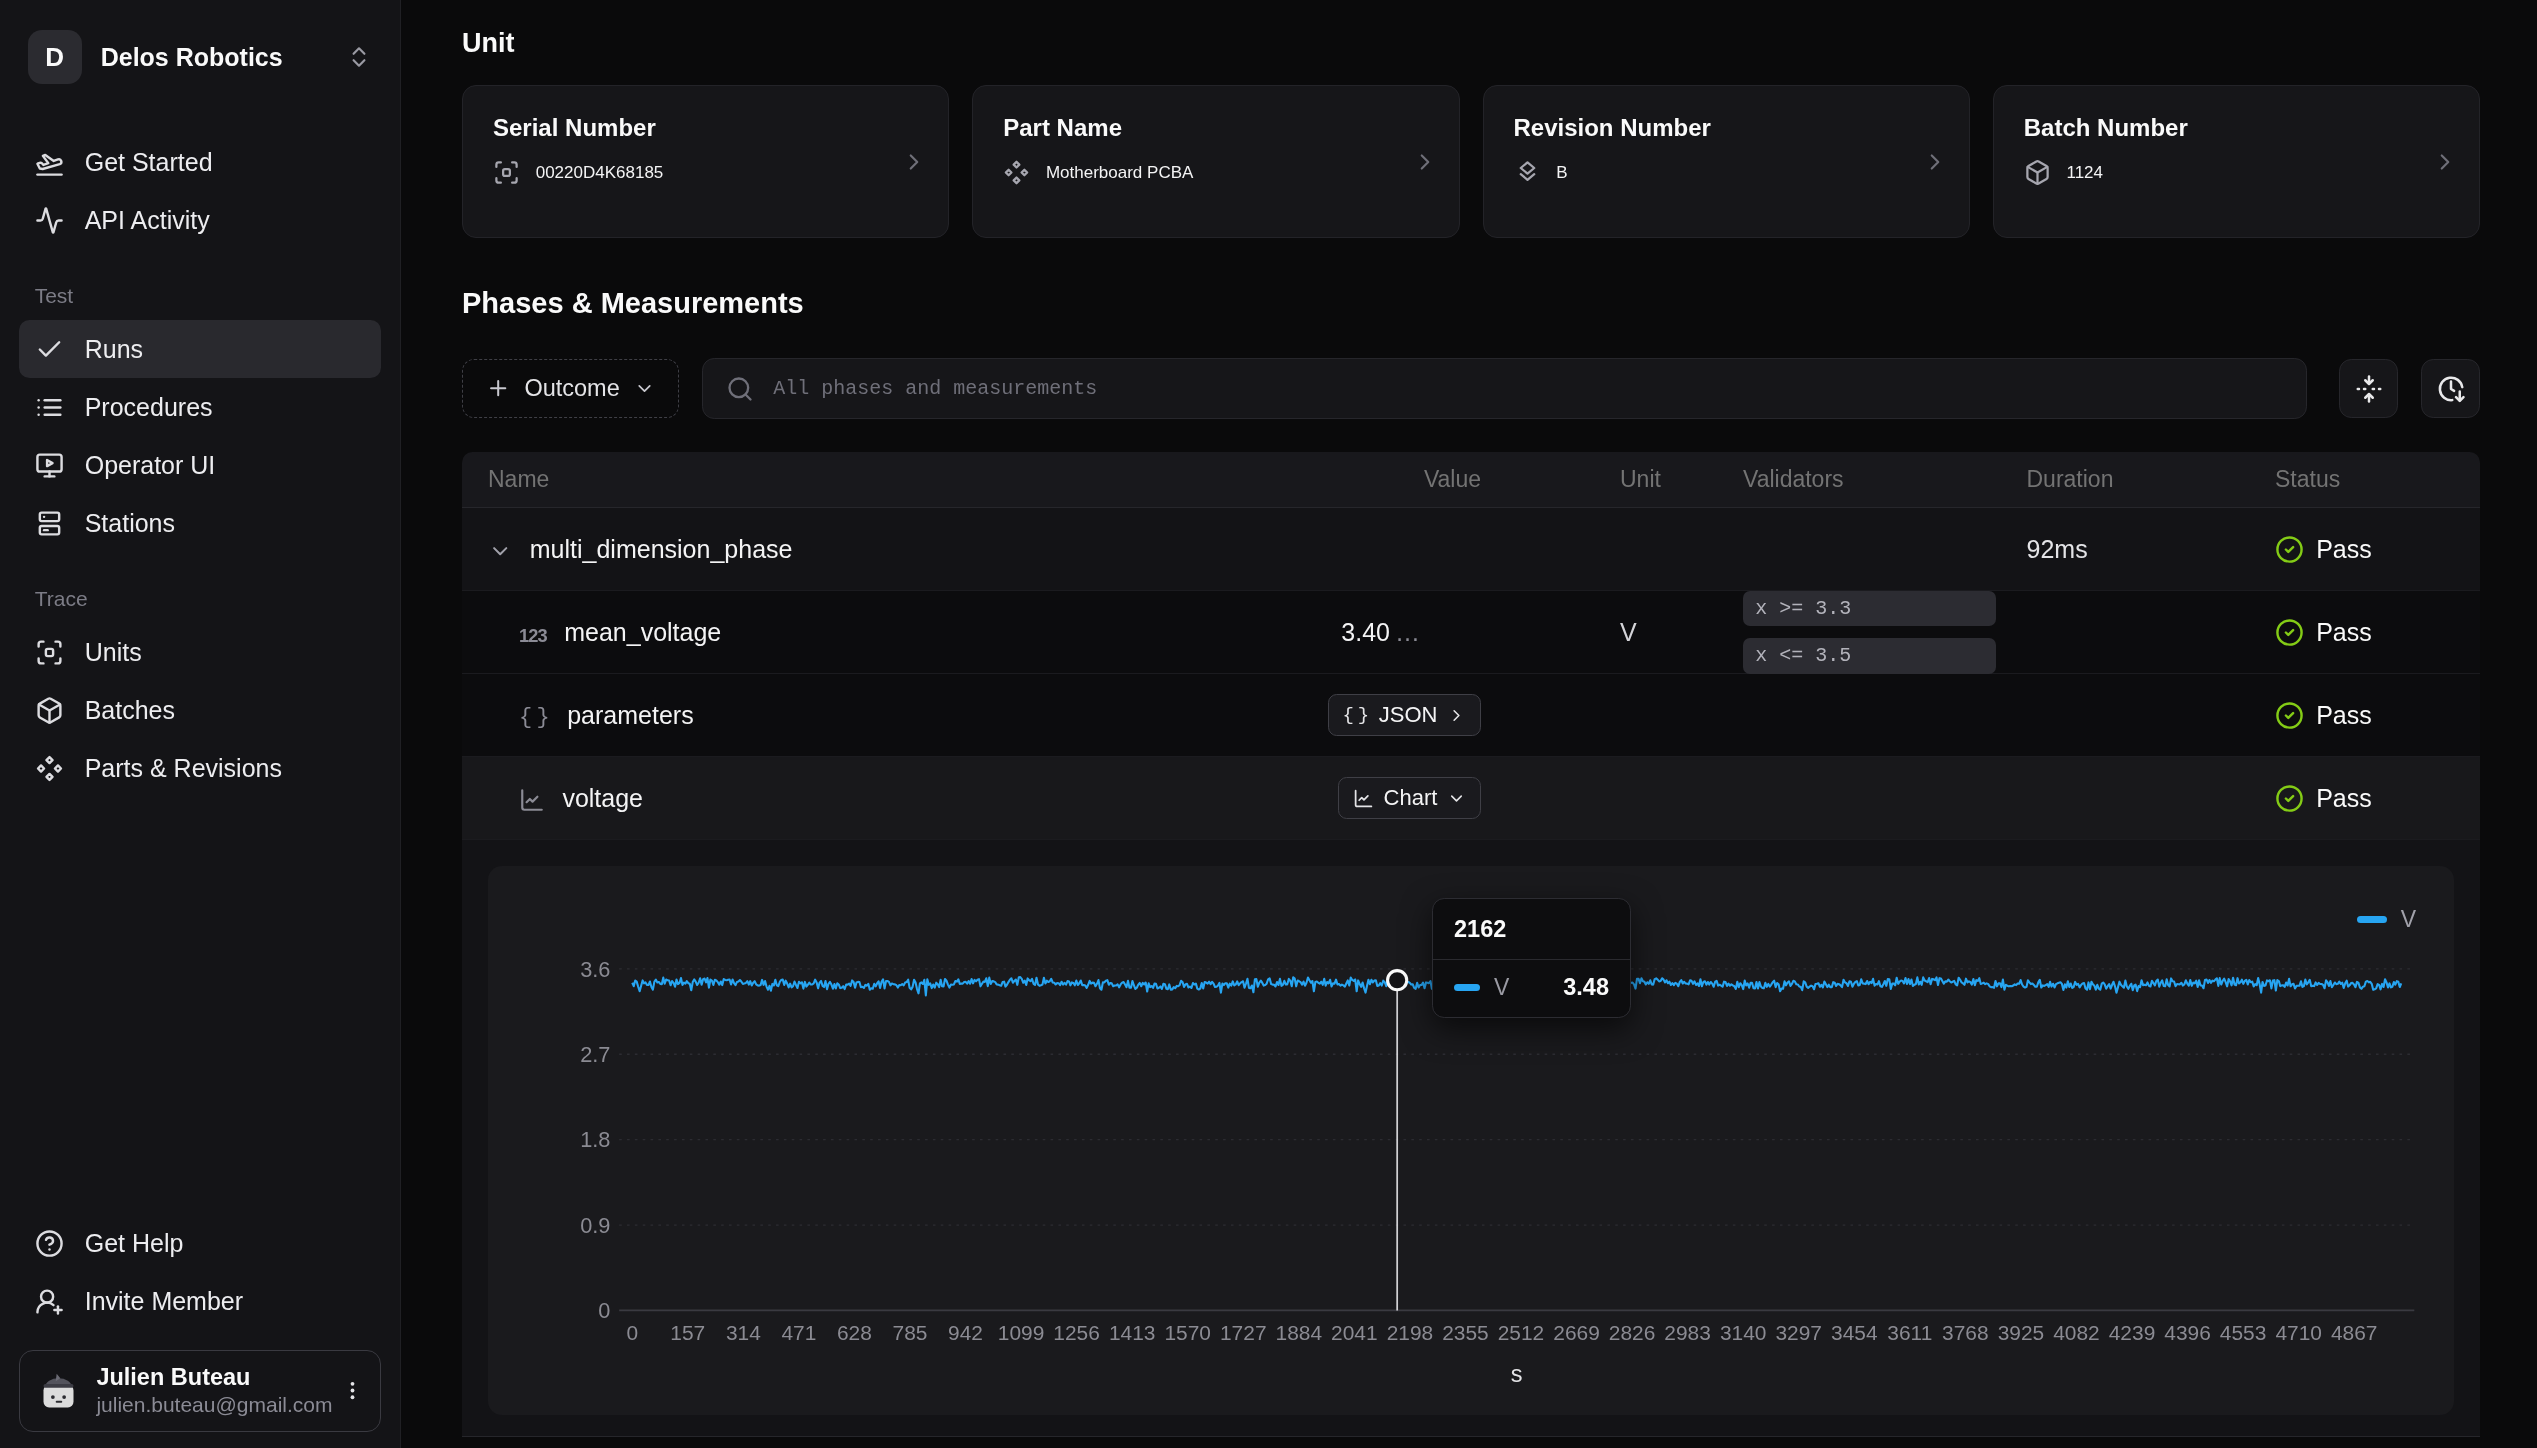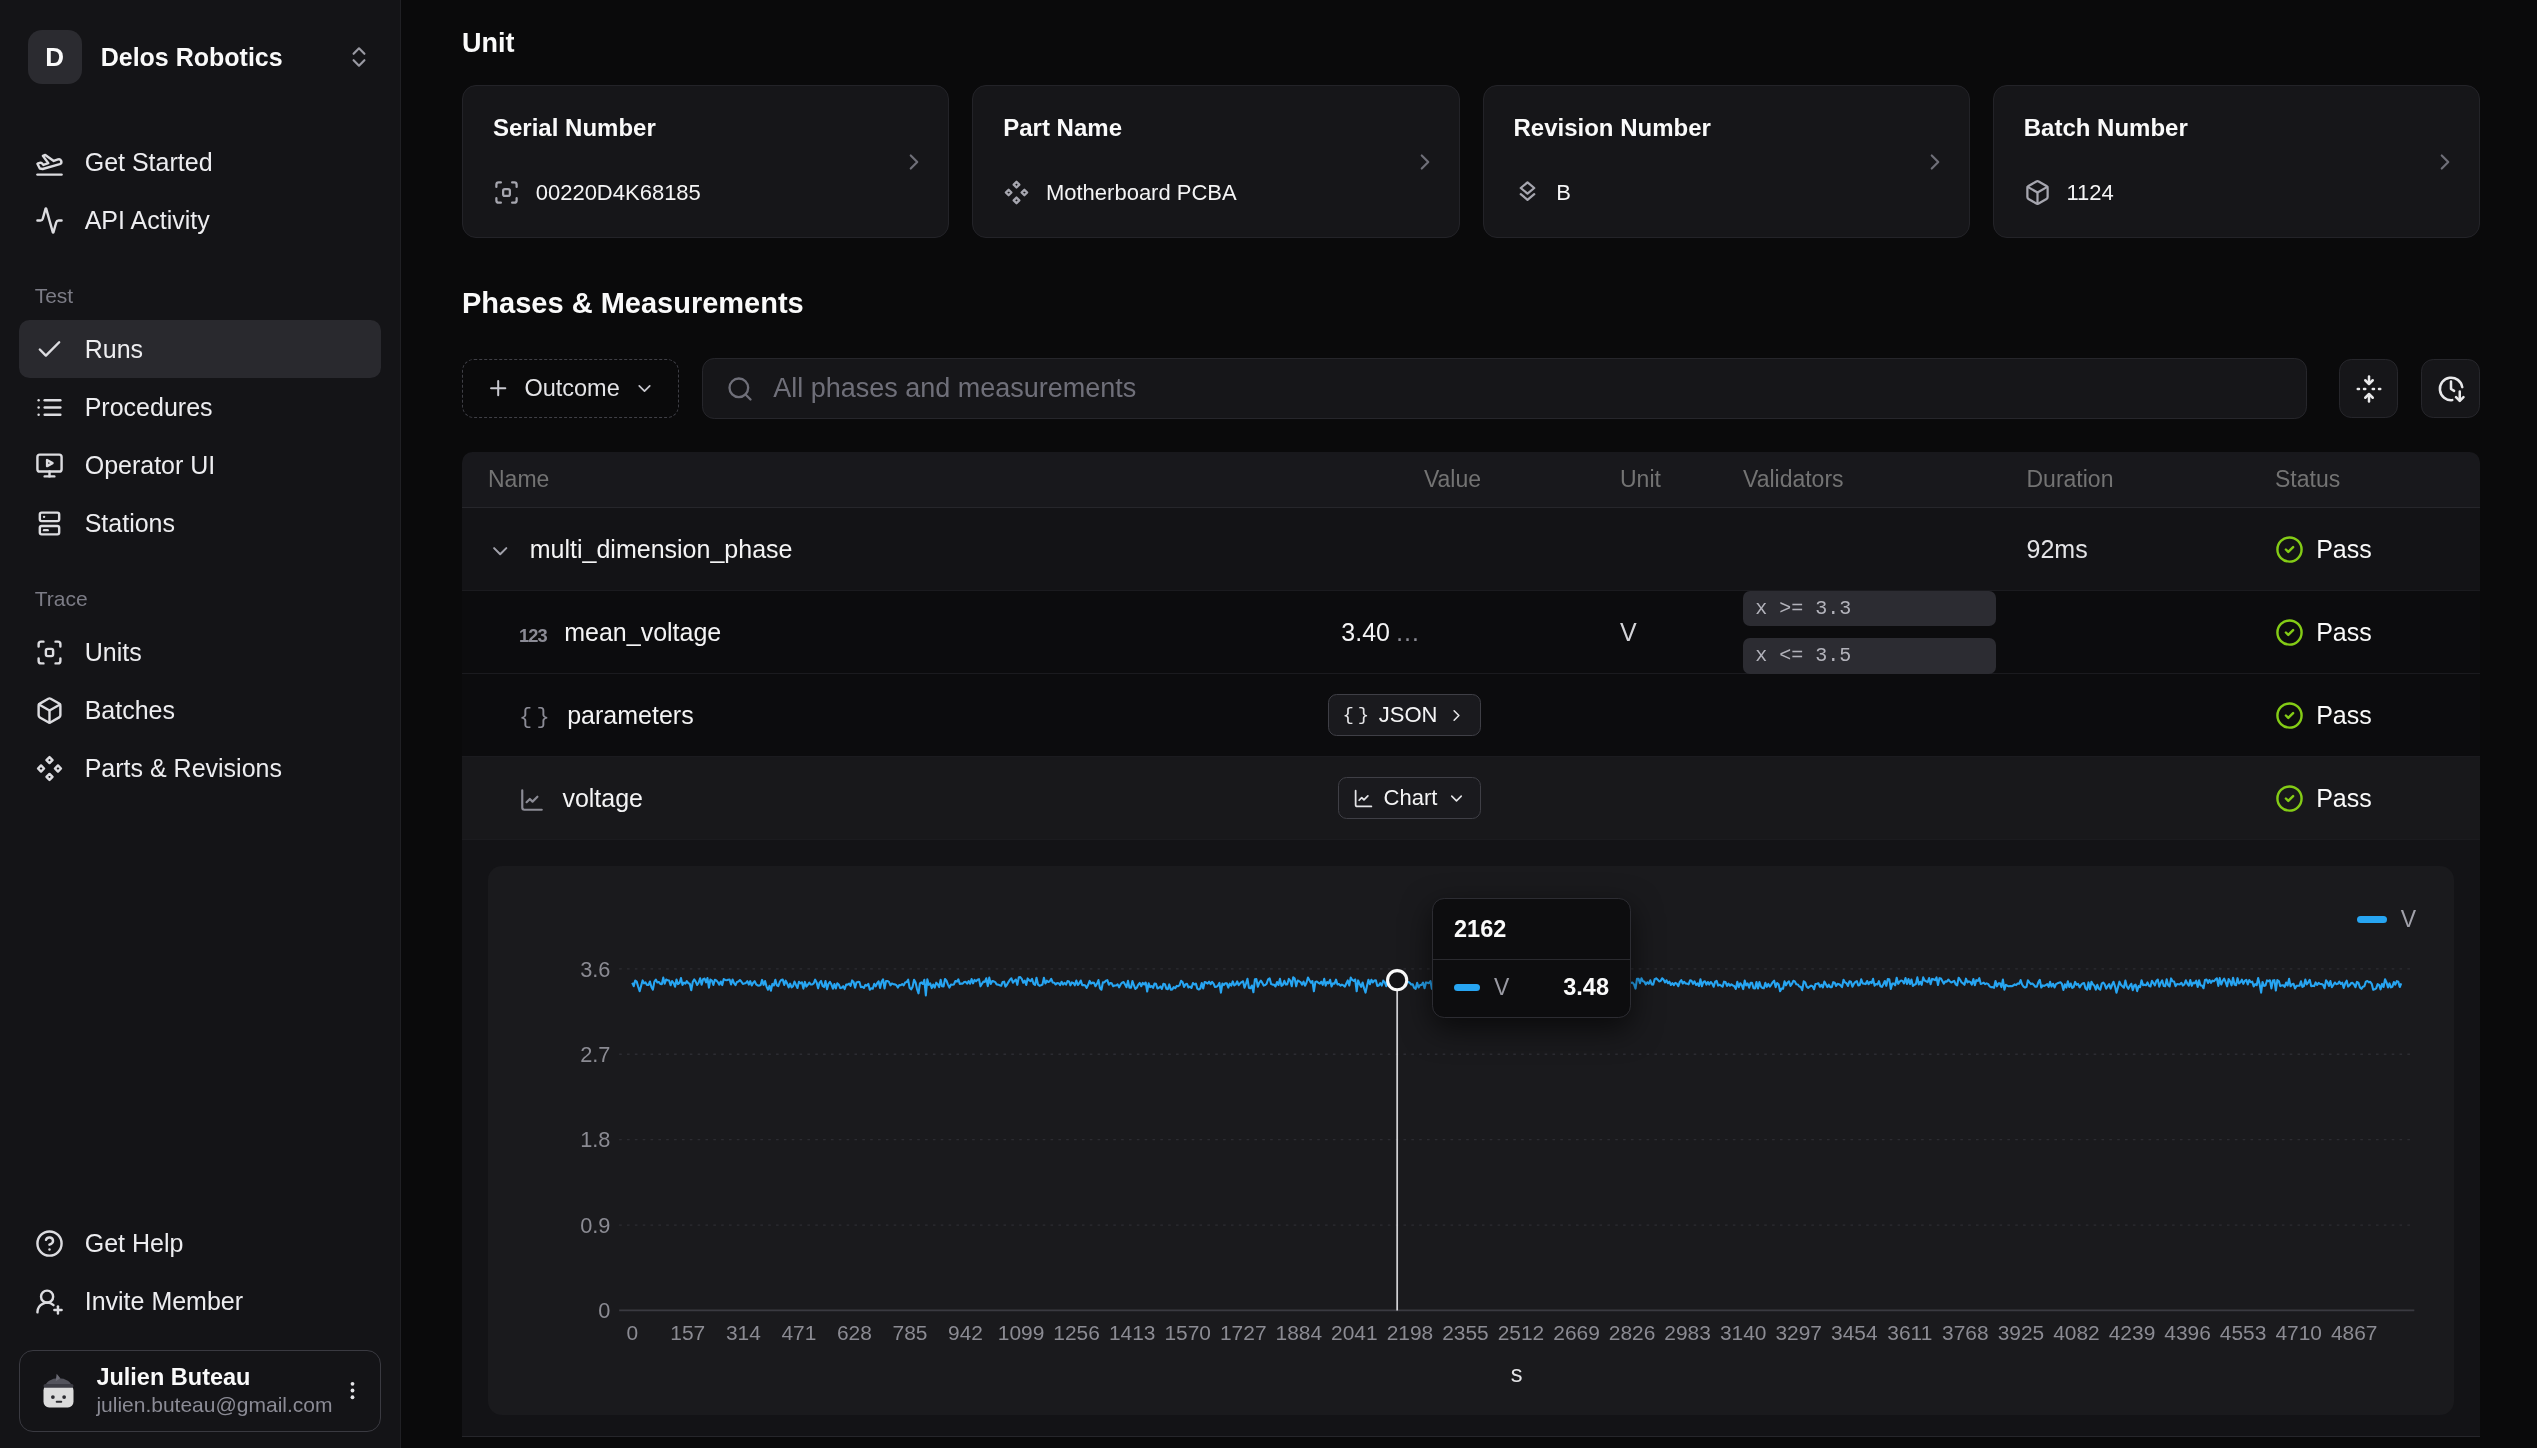--- a/index.html
+++ b/index.html
@@ -30,33 +30,33 @@
   .user-email{font-size:21px;color:#8b8b95;}
   .kebab{margin-left:auto;color:#e4e4e7;display:flex;}
 
   
   .main{flex:1;padding:14px 58px 0 61px;background:#0a0a0b;overflow:hidden;}
   .page-title{font-size:27px;font-weight:700;margin:14px 0 26px;}
   .cards{display:flex;gap:23px;}
   .card{flex:1;background:#161619;border:0.9px solid #232328;border-radius:14px;height:153px;
         padding:28px 30px;position:relative;cursor:pointer;}
   .card-label{font-size:24px;font-weight:700;}
-  .card-value-row{margin-top:37px;display:flex;align-items:center;gap:15.7px;font-size:22px;color:#f4f4f5;}
+  .card-value-row{margin-top:17px;display:flex;align-items:center;gap:15.7px;font-size:17px;color:#f4f4f5;}
   .card-value-row .ci{display:flex;color:#a6a6af;}
   .card-value-row svg{width:27px;height:27px;}
   .card-chevron{position:absolute;right:21px;top:50%;transform:translateY(-50%);color:#6f6f78;display:flex;}
 
   .section-title{font-size:29px;font-weight:700;margin:49px 0 38px;}
   .toolbar{display:flex;align-items:center;gap:23px;margin-bottom:33px;}
   .outcome-btn{display:flex;align-items:center;gap:14px;height:59px;padding:0 23px;background:transparent;
                border:1.7px dashed #3f3f46;border-radius:12.2px;color:#e4e4e7;font-size:23.5px;cursor:pointer;}
   .outcome-btn .oi{display:flex;color:#c8c8cf;}
   .search-box{flex:1;height:61px;background:#161619;border:0.9px solid #26262b;border-radius:12.2px;
               display:flex;align-items:center;gap:17.4px;padding:0 23px;color:#6f6f79;}
-  .search-box input{flex:1;background:transparent;border:0;outline:0;color:#8b5cf6;font-size:27px;font-family:Liberation Sans, sans-serif;}
+  .search-box input{flex:1;background:transparent;border:0;outline:0;color:#8b5cf6;font-size:20px;font-family:Liberation Mono, monospace;}
   .search-box input::placeholder{color:#6f6f79;}
   .icon-btn{width:59px;height:59px;background:#161619;border:0.9px solid #26262b;border-radius:12.2px;
             display:flex;align-items:center;justify-content:center;color:#e8e8ea;cursor:pointer;}
   .icon-btn svg{width:30px;height:30px;}
 
   
   .table{border-radius:10.5px 10.5px 0 0;overflow:hidden;}
   .t-grid{display:grid;grid-template-columns:1fr 209px 227px 288px 253px 205px;align-items:center;
           padding:0 26px;}
   .t-head{height:56px;background:#18181c;color:#737373;font-size:23px;border-bottom:0.9px solid #26262b;}

